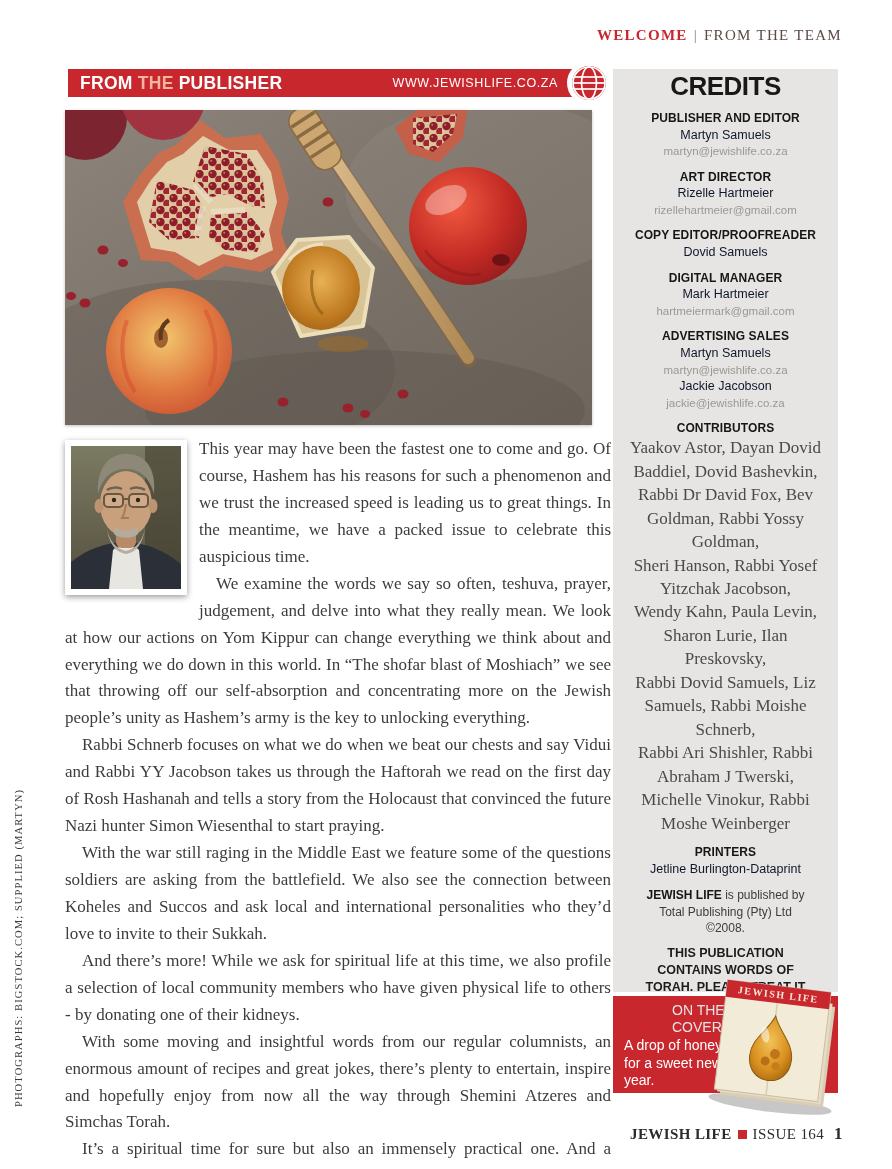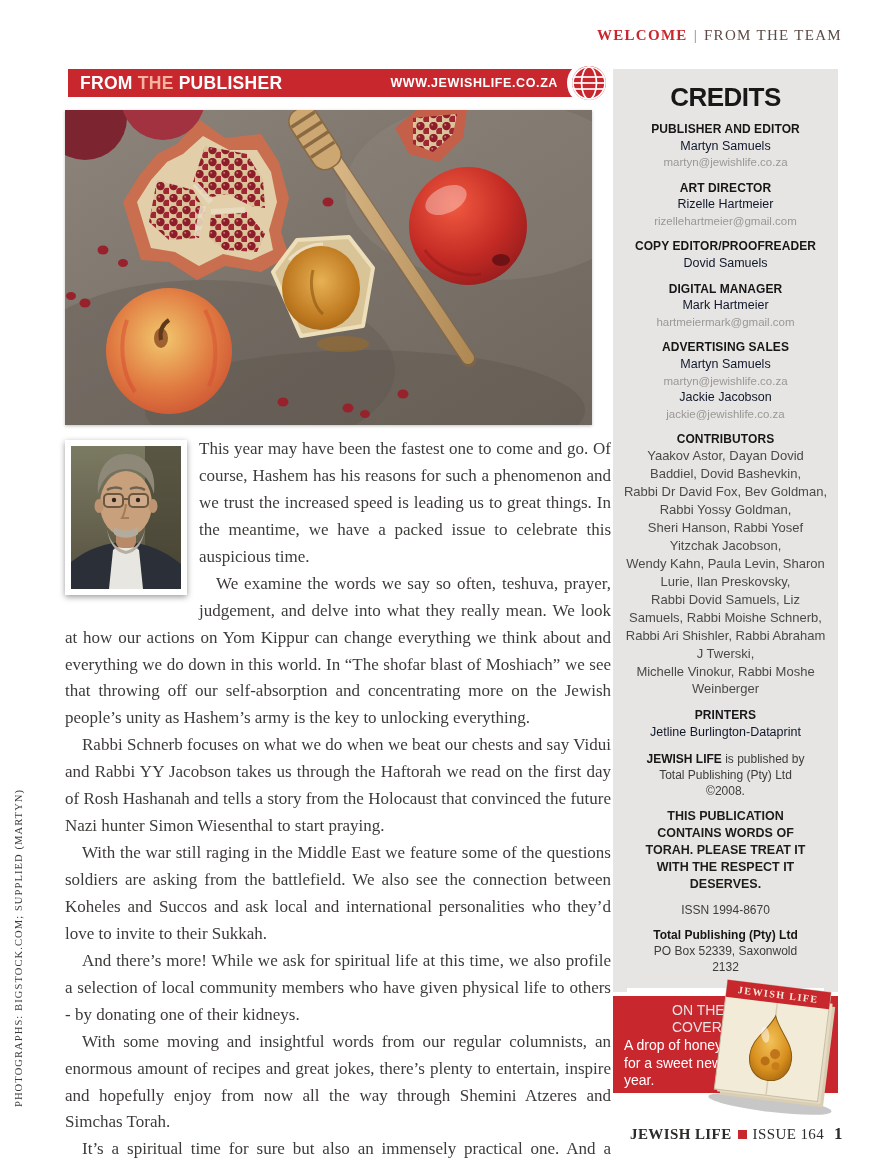--- a/index.html
+++ b/index.html
@@ -10,21 +10,21 @@
   .header-line{position:absolute;top:27px;right:50px;font-family:"Liberation Serif",serif;
     font-size:15px;letter-spacing:1.3px;color:#5d4a46;white-space:nowrap;}
   .header-line .welcome{color:#c9272e;font-weight:bold;}
   .header-line .div{color:#8c7a76;margin:0 6px;font-weight:normal;}
 
   
   .banner{position:absolute;left:68px;top:69px;width:536px;height:28px;background:#c9272e;
     display:flex;align-items:center;}
   .banner-title{font-weight:bold;font-size:17.5px;color:#fff;letter-spacing:.3px;margin-left:12px;white-space:nowrap;}
   .banner-title .the{color:#f2b49e;margin:0 5px;}
-  .banner-url{font-weight:bold;font-size:12.5px;color:#fff;letter-spacing:.6px;margin-left:auto;margin-right:46px;}
+  .banner-url{font-weight:normal;font-size:12.5px;color:#fff;letter-spacing:.6px;margin-left:auto;margin-right:46px;}
   .globe{position:absolute;right:-8px;top:50%;transform:translateY(-50%);width:46px;height:46px;}
 
   
   .hero{position:absolute;left:65px;top:110px;width:527px;height:315px;box-shadow:0 1px 3px rgba(0,0,0,.25);}
   .hero svg{display:block;}
 
   
   .photo-credit{position:absolute;left:13px;top:762px;height:345px;writing-mode:vertical-rl;
     transform:rotate(180deg);font-family:"Liberation Serif",serif;font-size:10.5px;
     letter-spacing:1.1px;color:#3a3a3a;white-space:nowrap;}
@@ -32,27 +32,27 @@
   
   .article{position:absolute;left:65px;top:436px;width:546px;font-family:"Liberation Serif",serif;
     font-size:17px;line-height:1.585;color:#3e3c3a;text-align:justify;}
   .article p{margin:0;}
   .article p.ind{text-indent:17px;}
   .portrait-frame{float:left;width:110px;height:143px;background:#fff;padding:6px;
     box-shadow:0 2px 6px rgba(0,0,0,.4);margin:4px 12px 6px 0;}
 
   
   .sidebar{position:absolute;left:613px;top:69px;width:225px;height:923px;background:#e6e5e3;
-    box-sizing:border-box;padding:11px 10px;text-align:center;color:#3c3c3c;overflow:hidden;}
+    box-sizing:border-box;padding:0 10px;text-align:center;color:#3c3c3c;overflow:hidden;}
   .credits-title{font-size:26px;font-weight:bold;color:#181818;letter-spacing:-.5px;margin:2px 0 9px;}
   .csec{margin-bottom:10px;}
   .csec h4{font-size:12px;margin:0;color:#161616;letter-spacing:.1px;line-height:1.3;}
   .cname{font-size:12.5px;color:#0f172a;line-height:1.35;}
   .cemail{font-size:11.5px;color:#9a9896;line-height:1.4;}
-  .ccontrib{font-size:13px;color:#4a4a4a;line-height:1.38;}
+  .ccontrib{font-size:17px;color:#4a4a4a;line-height:1.38;font-family:Liberation Serif, serif;}
   .note{font-size:12px;line-height:1.35;margin:9px 22px;color:#3c3c3c;}
   .note b{color:#161616;}
   .note.bold{font-weight:bold;color:#1c1c1c;font-size:12.5px;}
   .views-box{background:#fff;margin:12px 4px 10px;padding:8px 6px;font-weight:bold;
     font-size:12.5px;line-height:1.36;color:#1e1e1e;}
 
   
   .cover-box{position:absolute;left:613px;top:996px;width:225px;height:97px;background:#c9272e;}
   .cover-text{position:absolute;left:11px;top:6px;width:110px;}
   .cover-label{color:#e5e5e5;font-weight:normal;font-size:14px;line-height:1.23;margin-left:48px;}

